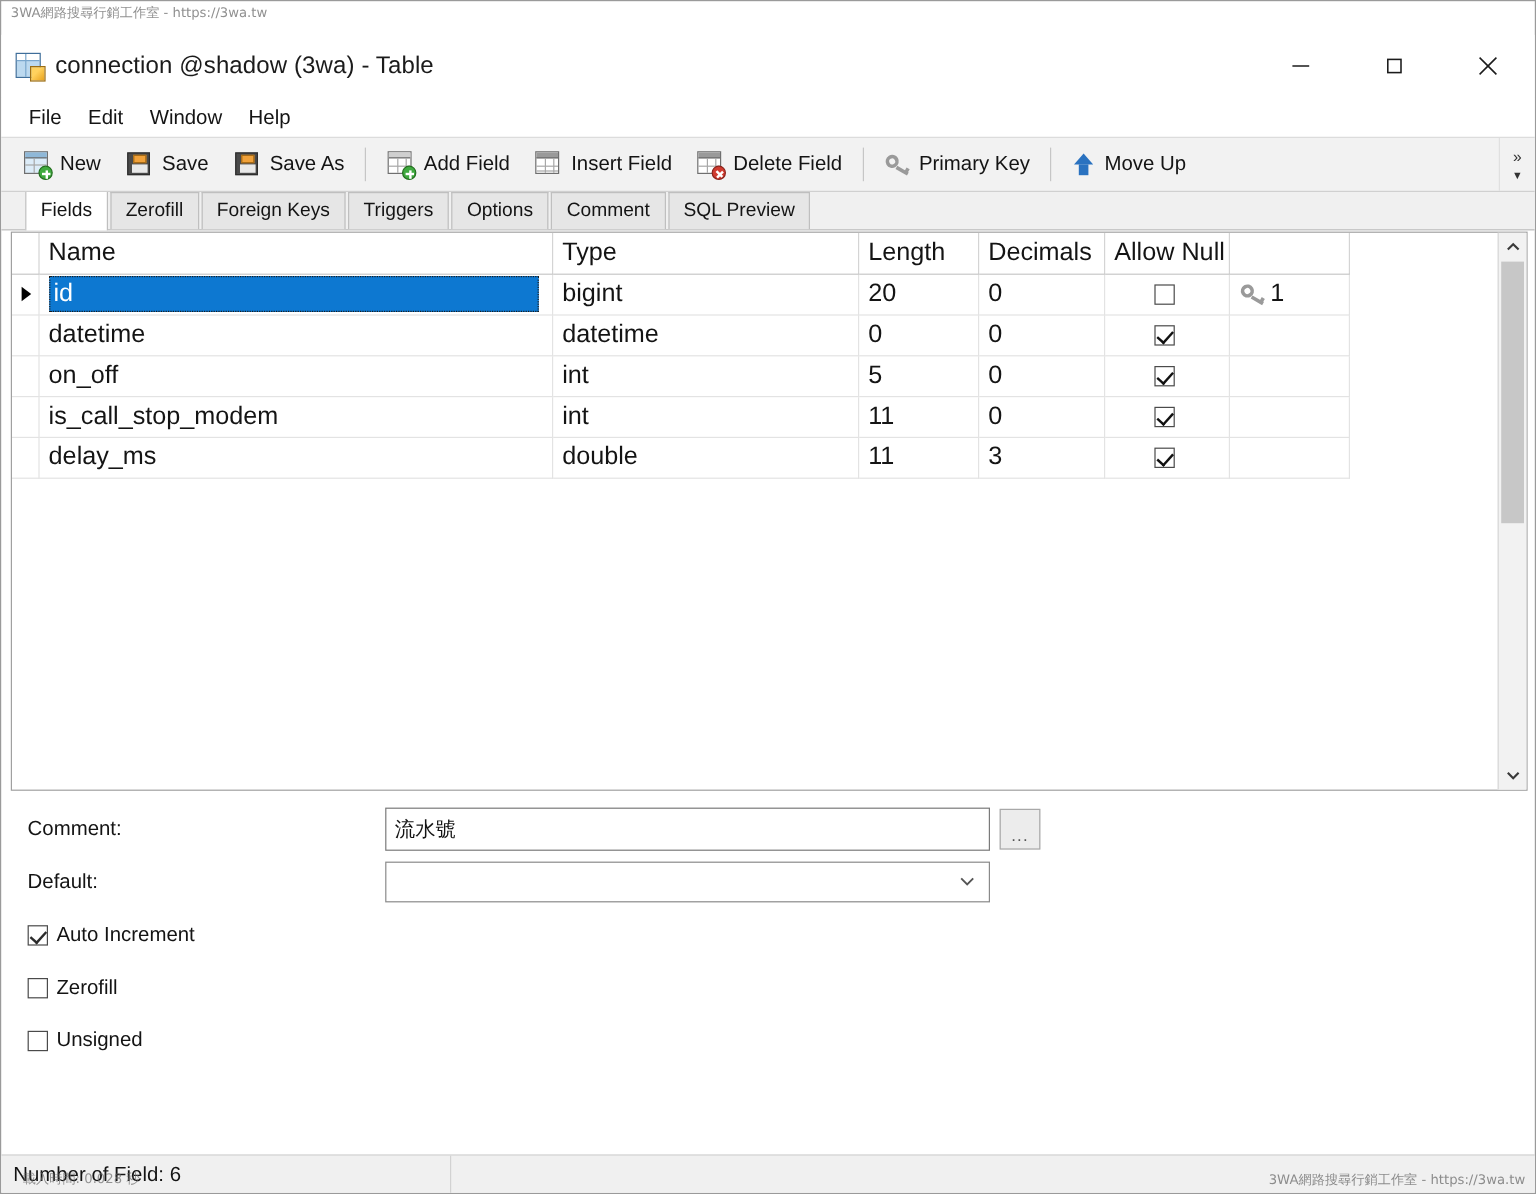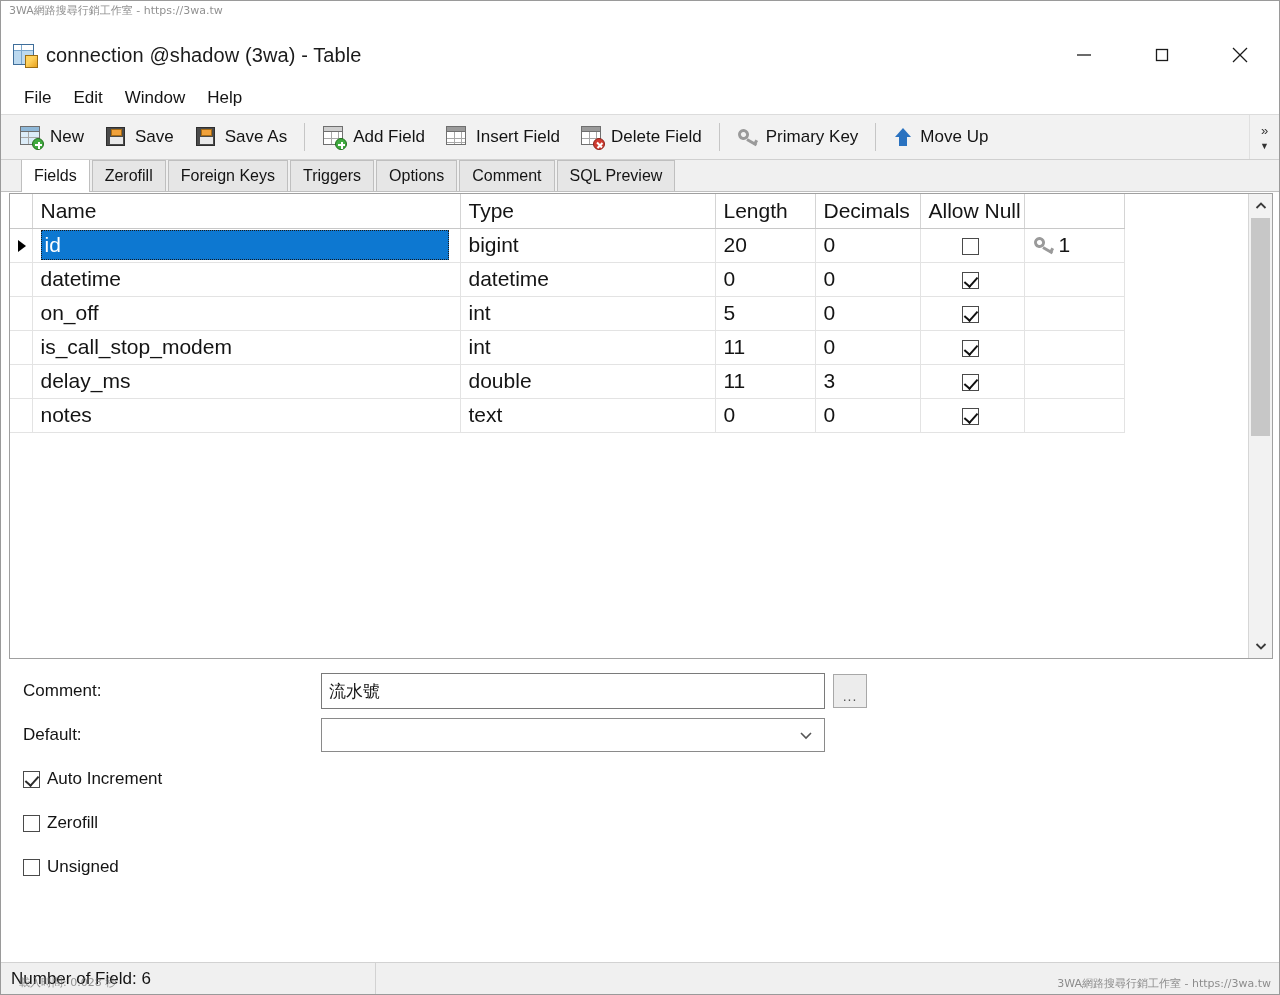--- a/index.html
+++ b/index.html
@@ -625,29 +625,20 @@
           </tr>
           <tr>
             <td class="rowmark"></td>
             <td class="name-cell">delay_ms</td>
             <td class="type-cell">double</td>
             <td class="len-cell">11</td>
             <td class="dec-cell">3</td>
             <td class="null-cell"><span class="cb checked"></span></td>
             <td class="key-cell"></td>
           </tr>
-          <tr>
-            <td class="rowmark"></td>
-            <td class="name-cell">notes</td>
-            <td class="type-cell">text</td>
-            <td class="len-cell">0</td>
-            <td class="dec-cell">0</td>
-            <td class="null-cell"><span class="cb checked"></span></td>
-            <td class="key-cell"></td>
-          </tr>
         </tbody>
       </table>
     </div>
 
     <div class="vsb">
       <div class="vsb-btn">
         <svg width="12" height="10" viewBox="0 0 12 10">
             <polyline points="1.5,7 6,2.5 10.5,7" fill="none" stroke="#3a3a3a" stroke-width="1.8"></polyline>
           </svg>
       </div>

